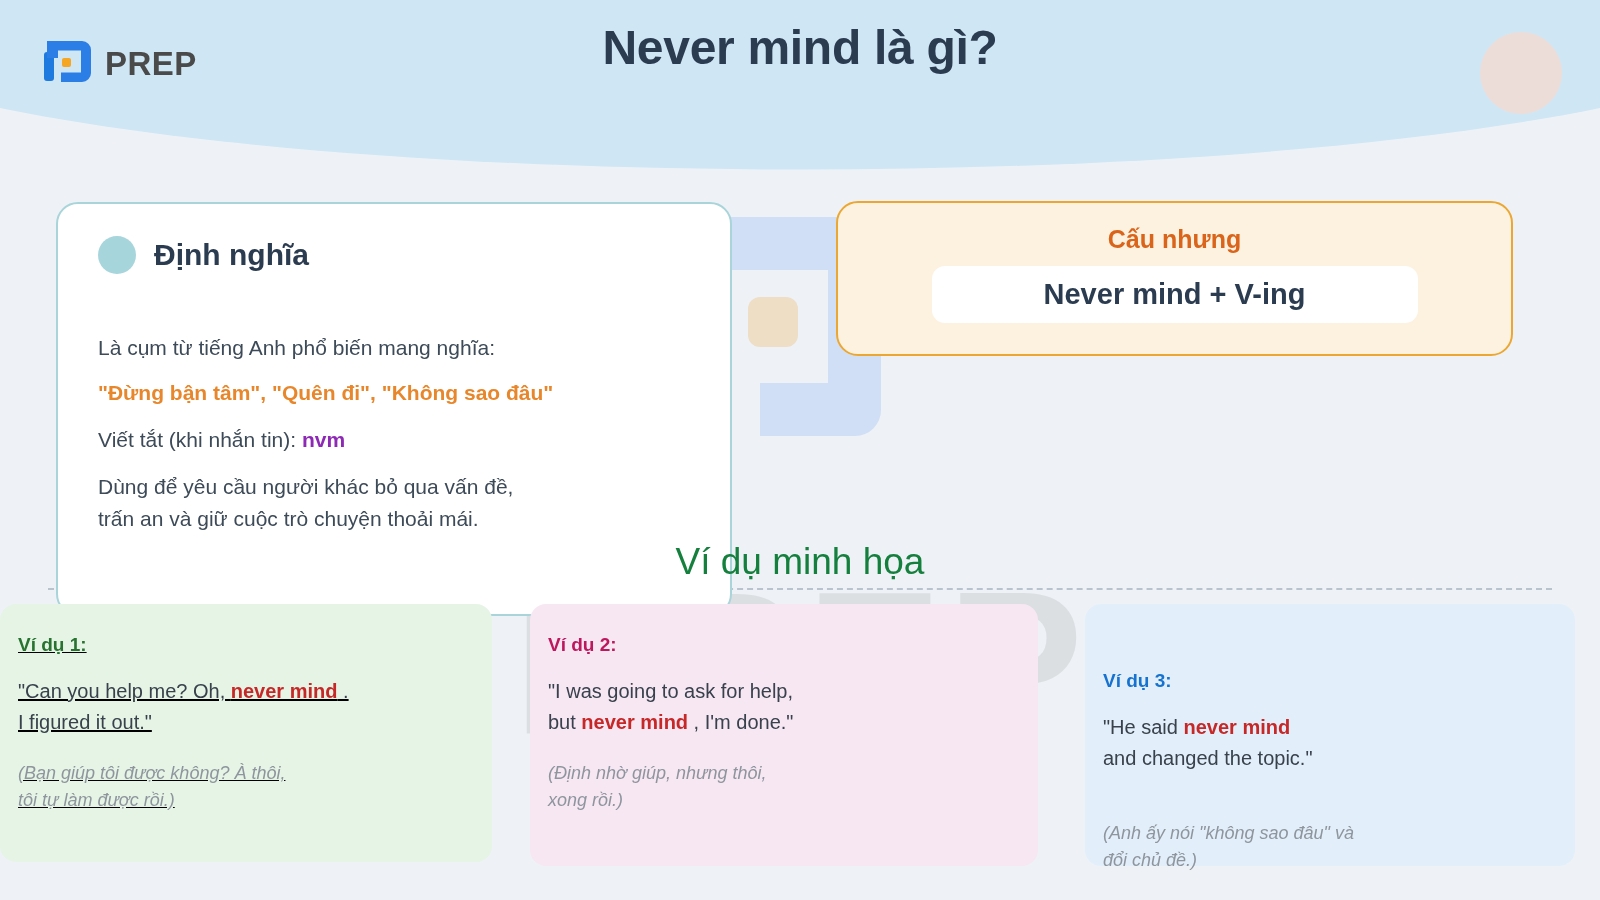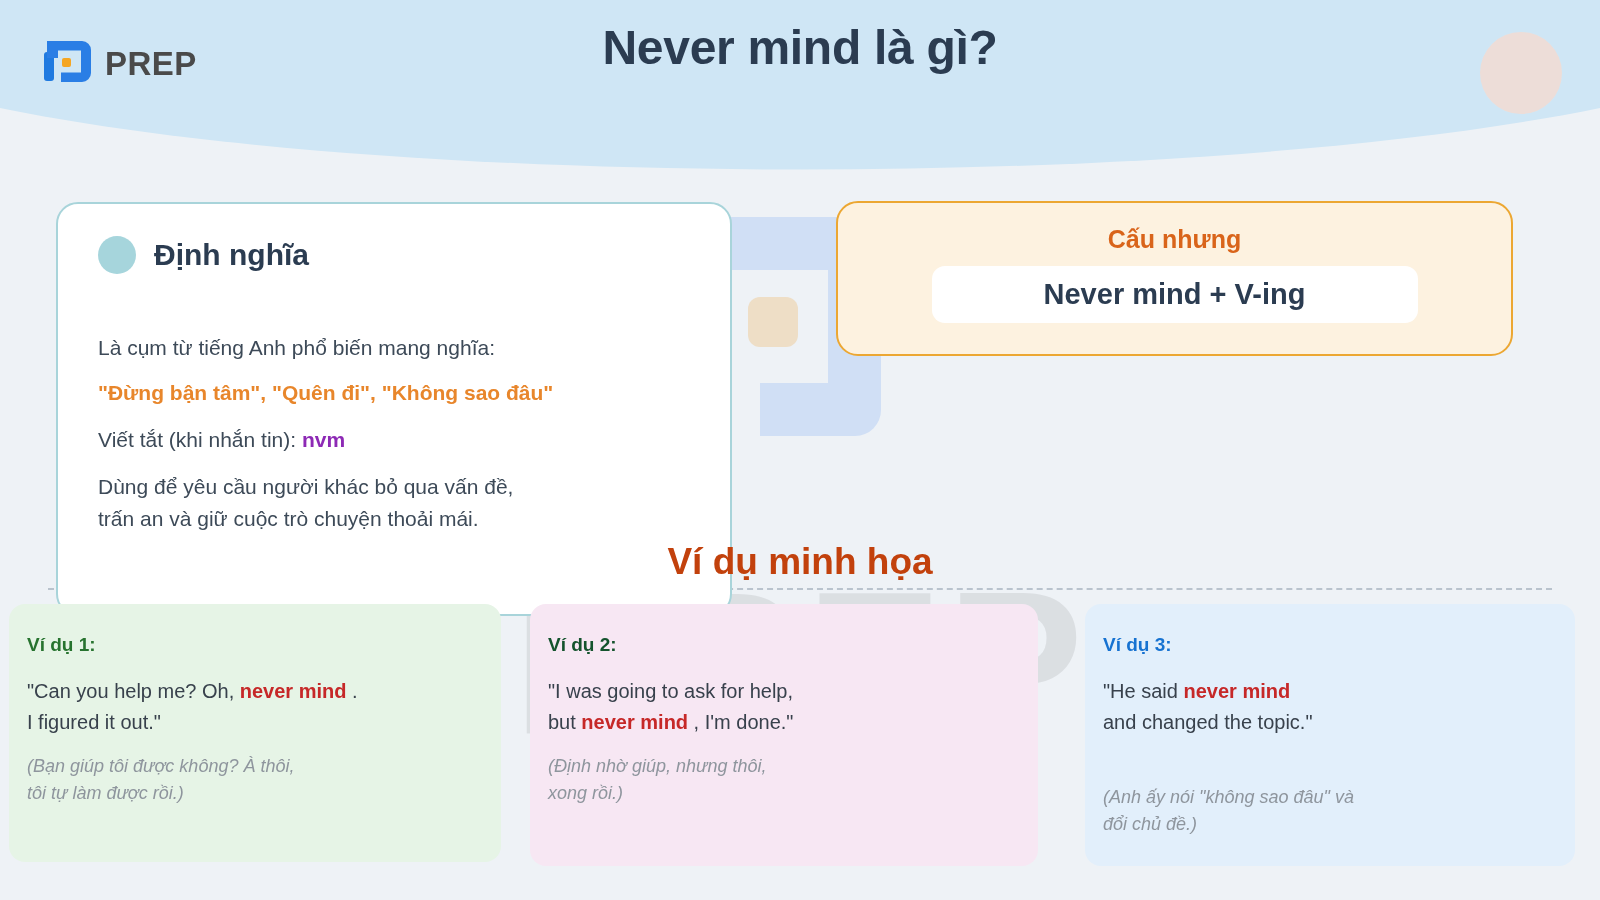--- a/index.html
+++ b/index.html
@@ -183,75 +183,76 @@
     color: #2b3c51;
   }
 
   
   .examples-title {
     position: absolute;
     left: 0; top: 541px;
     width: 1600px;
     text-align: center;
     font-size: 37px;
-    font-weight: bold;
-    color: #c2410c;
+    font-weight: normal;
+    color: #15803d;
     z-index: 5;
   }
   .dash-divider {
     position: absolute;
     left: 48px; top: 588px;
     width: 1504px;
     height: 0;
     border-top: 2px dashed #b9c3cd;
     z-index: 3;
   }
 
   .ex-card {
     position: absolute;
     box-sizing: border-box;
     border-radius: 16px;
     z-index: 4;
     padding: 30px 18px 20px 18px;
   }
   .ex1 {
-    left: 9px; top: 604px;
+    left: 0px; top: 604px;
     width: 492px; height: 258px;
     background: #e6f4e6;
+    text-decoration: underline;
   }
   .ex2 {
     left: 530px; top: 604px;
     width: 508px; height: 262px;
     background: #f7e7f3;
   }
   .ex3 {
     left: 1085px; top: 604px;
     width: 490px; height: 262px;
     background: #e2effb;
   }
   .ex-label {
     font-size: 19px;
     font-weight: bold;
     margin-bottom: 20px;
   }
   .ex1 .ex-label { color: #27732f; }
-  .ex2 .ex-label { color: #14532d; }
-  .ex3 .ex-label { color: #1672d1; }
+  .ex2 .ex-label { color: #be185d; }
+  .ex3 .ex-label { color: #1672d1; margin-top: 36px; }
 
   .ex-quote {
     font-size: 20px;
     color: #38414c;
     line-height: 1.55;
   }
   .ex-quote .nm {
     color: #c62828;
     font-weight: bold;
   }
   .ex-trans {
-    margin-top: 15px;
+    margin-top: 22px;
     font-size: 18px;
     color: #8e959d;
     font-style: italic;
     line-height: 1.5;
   }
   .ex3 .ex-trans { margin-top: 46px; }
 </style>
 </head>
 <body>
 

